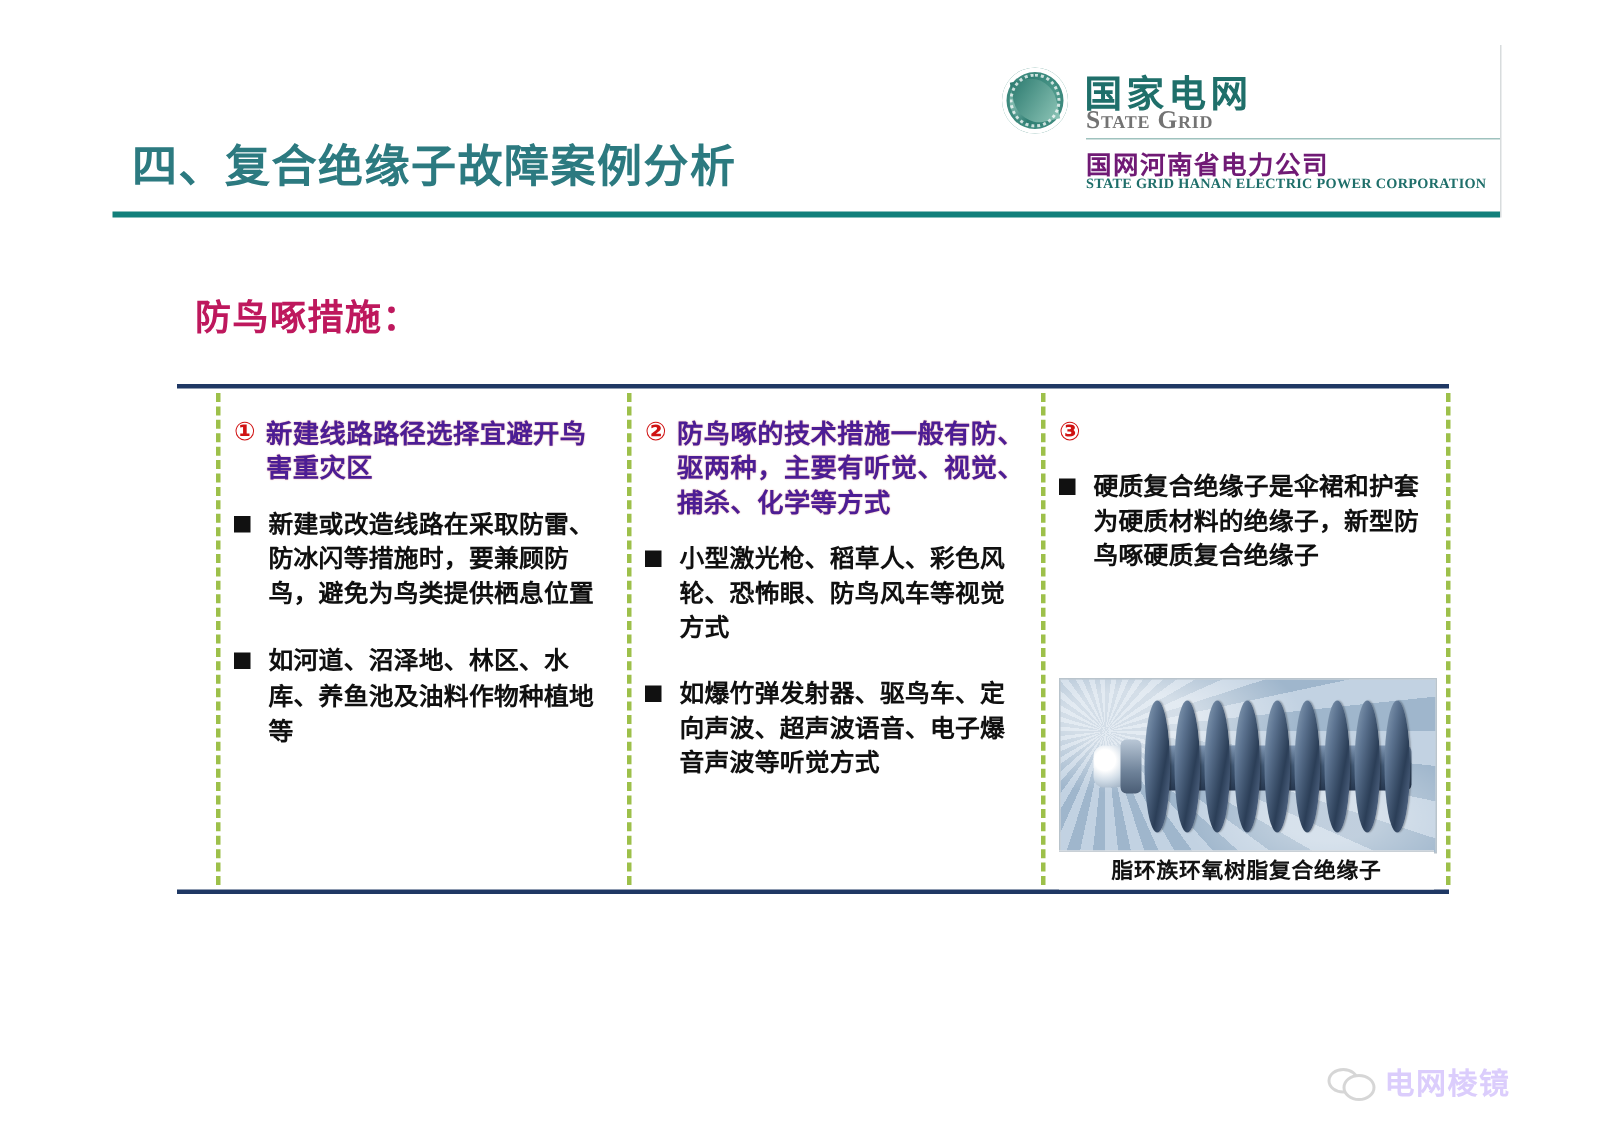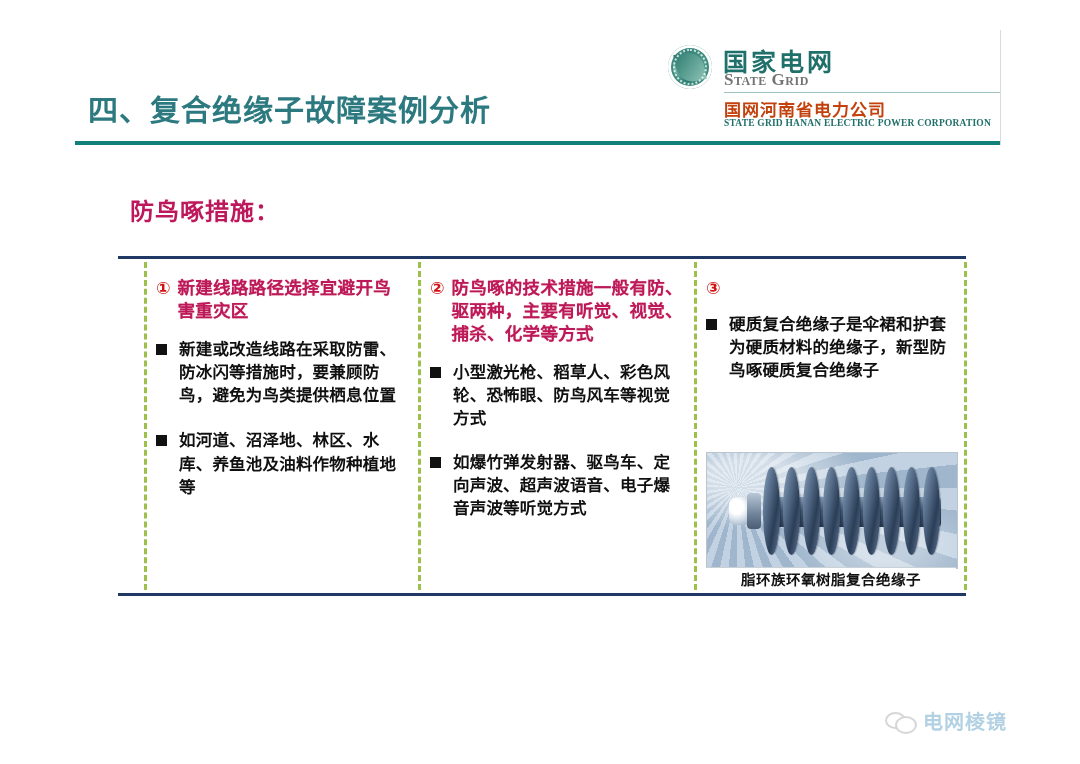--- a/index.html
+++ b/index.html
@@ -62,21 +62,21 @@
     position:absolute;left:56px;top:28px;
     font-size:17px;font-weight:700;color:#737373;letter-spacing:.5px;
     font-family:"Liberation Serif","DejaVu Serif",serif;
     font-variant:small-caps;
   }
   .logo-div{
     position:absolute;left:56px;top:50px;width:276px;height:1px;background:#9fc2be;
   }
   .logo-cn2{
     position:absolute;left:56px;top:54px;
-    font-size:17px;font-weight:700;color:#c2410c;letter-spacing:1px;
+    font-size:17px;font-weight:700;color:#701a75;letter-spacing:1px;
     font-family:"DejaVu Sans","Liberation Sans",sans-serif;
   }
   .logo-en2{
     position:absolute;left:56px;top:76px;
     font-size:9.5px;font-weight:700;color:#1f6f6a;letter-spacing:.2px;
     font-family:"Liberation Serif","DejaVu Serif",serif;
     white-space:nowrap;
   }
 
   
@@ -104,23 +104,23 @@
   .col2{left:312px;width:256px;}
   .col3{left:588px;width:256px;}
 
   .head-row{display:flex;align-items:flex-start;gap:7px;}
   .num{
     flex:0 0 auto;
     font-size:17px;line-height:1.25;color:#d01212;font-weight:700;
     font-family:"DejaVu Sans","Liberation Sans",sans-serif;
   }
   .head-txt{
-    font-size:17.5px;line-height:1.32;font-weight:700;color:#be185d;
+    font-size:17.5px;line-height:1.32;font-weight:700;color:#4c1d95;
     letter-spacing:.3px;
-    font-family:Liberation Mono, monospace;
+    font-family:Liberation Serif, serif;
     text-shadow:0 0 1px rgba(180,0,0,.45);
   }
 
   .bullets{margin-top:14px;}
   .bullet{display:flex;align-items:flex-start;gap:12px;margin-bottom:16px;}
   .bsq{
     flex:0 0 auto;width:11px;height:11px;background:#111;margin-top:6px;
   }
   .btxt{
     font-size:16.5px;line-height:1.4;font-weight:700;color:#101010;
@@ -188,21 +188,21 @@
     position:absolute;left:885px;top:706px;
     display:flex;align-items:center;gap:8px;opacity:.30;
   }
   .wm-icon{position:relative;width:30px;height:22px;}
   .wm-icon .b1,.wm-icon .b2{
     position:absolute;border:2px solid #7a7a7a;border-radius:50%;
   }
   .wm-icon .b1{left:0;top:2px;width:17px;height:13px;}
   .wm-icon .b2{left:10px;top:6px;width:18px;height:14px;background:#fff;}
   .wm-txt{
-    font-size:20px;font-weight:700;color:#0369a1;letter-spacing:1px;
+    font-size:20px;font-weight:700;color:#8b5cf6;letter-spacing:1px;
     font-family:"DejaVu Sans","Liberation Sans",sans-serif;
   }
 </style>
 </head>
 <body>
 
 <div class="slide">
 
   <div class="page-title">四、复合绝缘子故障案例分析</div>
   <div class="hdr-rule"></div>

